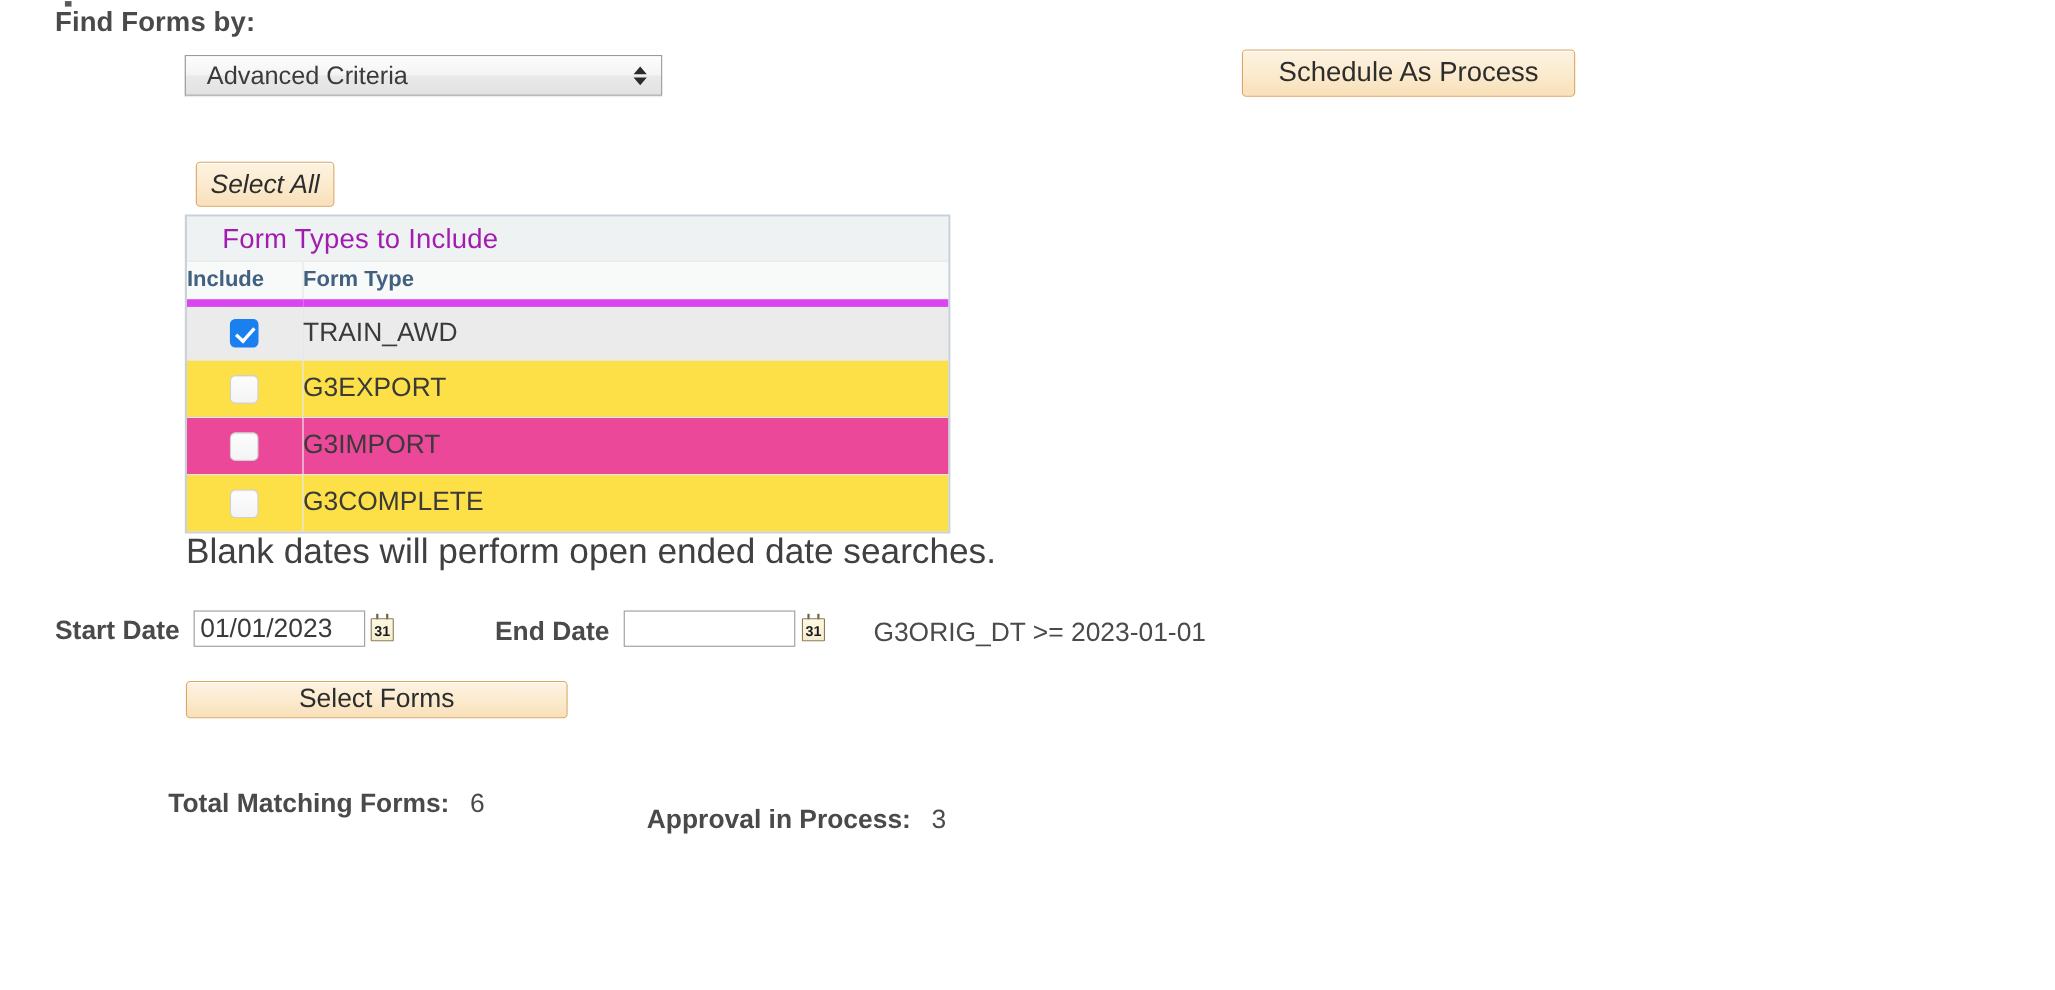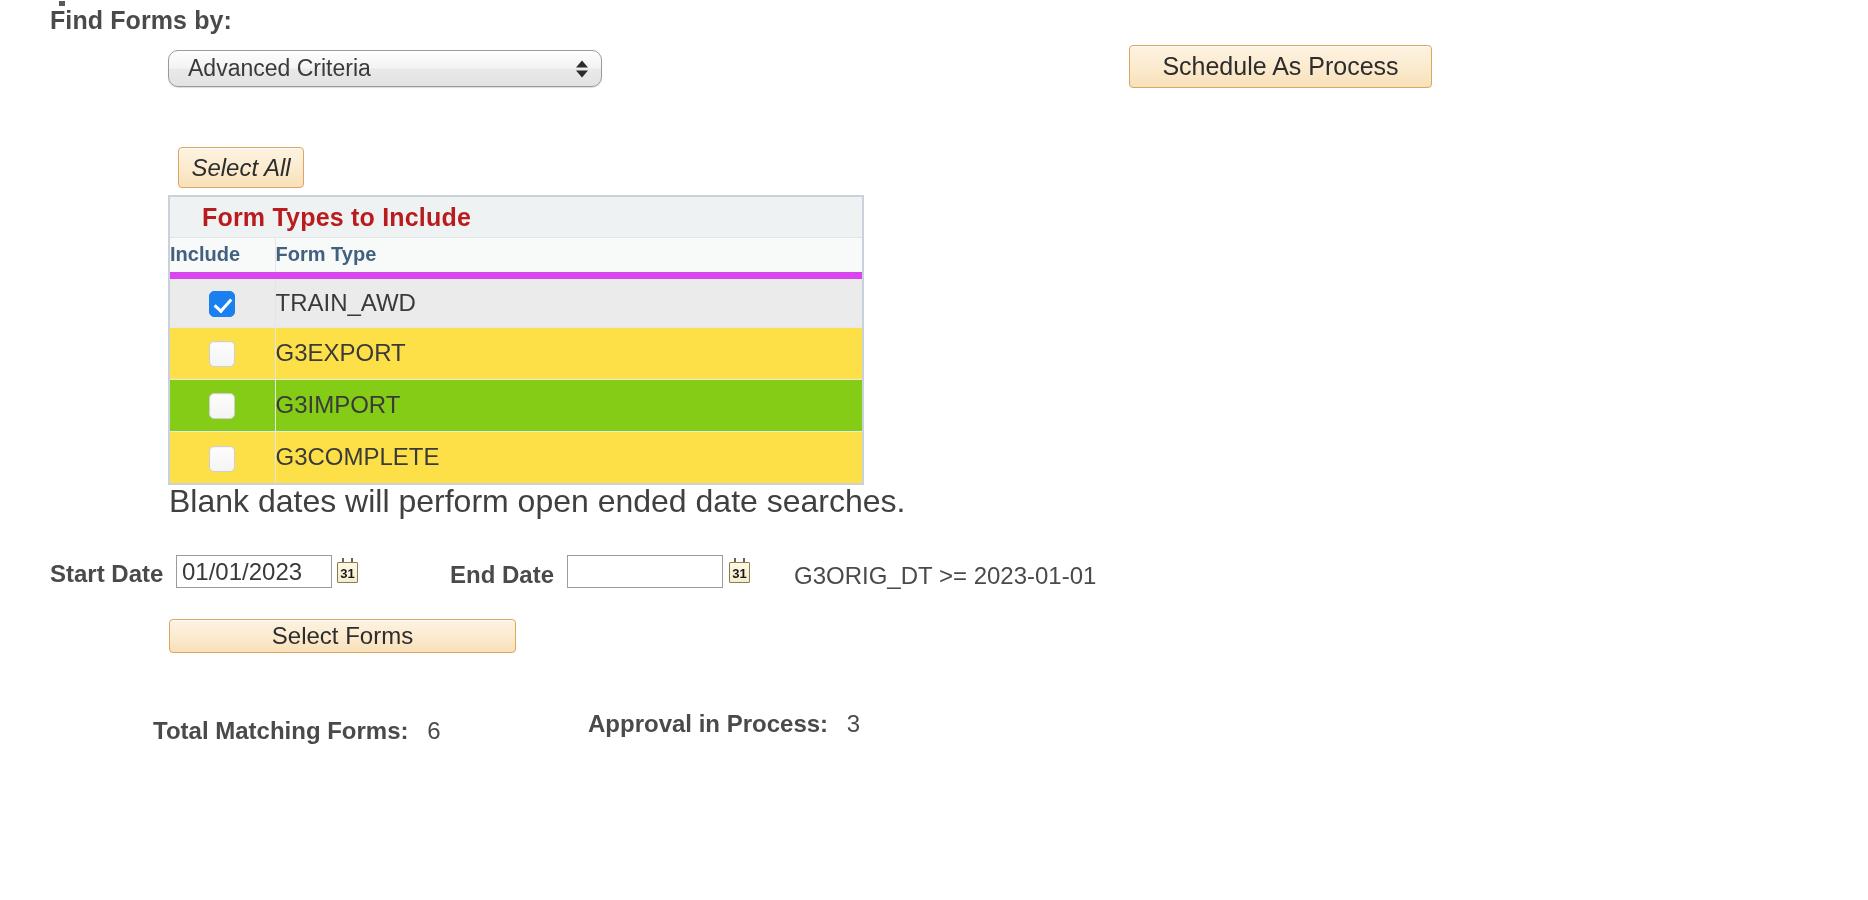--- a/index.html
+++ b/index.html
@@ -38,21 +38,21 @@
 
   
   .select-wrap {
     position: absolute;
     left: 168px; top: 50px;
     width: 434px; height: 37px;
   }
   .select-box {
     width: 100%; height: 100%;
     border: 1px solid #9a9a9a;
-    border-radius: 10px;
+    border-radius: 0;
     background: linear-gradient(to bottom, #fdfdfd 0%, #f4f4f4 48%, #e9e9e9 52%, #e2e2e2 100%);
     box-shadow: 0 1px 1px rgba(0,0,0,0.14), inset 0 1px 0 #ffffff;
     position: relative;
     display: flex;
     align-items: center;
     cursor: default;
   }
   .select-value {
     font-size: 23px;
     color: #3a3a3a;
@@ -118,22 +118,22 @@
   .grid-title {
     background: #eff2f3;
     border-bottom: 1px solid #e2e6e8;
     height: 41px;
     display: flex;
     align-items: center;
     padding-left: 32px;
   }
   .grid-title span {
     font-size: 25px;
-    font-weight: bold;
-    color: #b91c1c;
+    font-weight: normal;
+    color: #a21caf;
     letter-spacing: 0.2px;
   }
   table.grid-table {
     border-collapse: collapse;
     width: 100%;
     table-layout: fixed;
   }
   table.grid-table th {
     font-size: 20px;
     font-weight: bold;
@@ -152,21 +152,21 @@
     padding: 0;
     vertical-align: middle;
     border-bottom: 1px solid #e6e9eb;
     font-size: 24px;
     color: #3a3a3a;
   }
   td.td-check { text-align: center; border-right: 1px solid #e2e6e8; }
   td.td-label { padding-left: 16px; }
   tr.row-sel td { background: #ebebeb; }
   tr.row-alt td { background: #fde047; }
-  tr.row-plain td { background: #84cc16; }
+  tr.row-plain td { background: #ec4899; }
   tr:last-child td { border-bottom: none; }
 
   
   .cbox {
     display: inline-block;
     width: 26px; height: 26px;
     border-radius: 5px;
     vertical-align: middle;
     cursor: pointer;
     position: relative;
@@ -273,21 +273,21 @@
     font-size: 24px;
     color: #4a4a4a;
     white-space: nowrap;
   }
 
   
   .total-grp { position: absolute; white-space: nowrap; font-size: 24px; }
   .total-grp .t-lbl { font-weight: bold; color: #4a4a4a; }
   .total-grp .t-val { color: #4a4a4a; margin-left: 12px; }
   .total-matching { left: 153px; top: 717px; }
-  .total-approval { left: 588px; top: 710px; }
+  .total-approval { left: 588px; top: 732px; }
 </style>
 </head>
 <body>
 
 <div class="page">
 
   <div class="clip-frag"></div>
 
   <div class="find-label">Find Forms by:</div>
 

